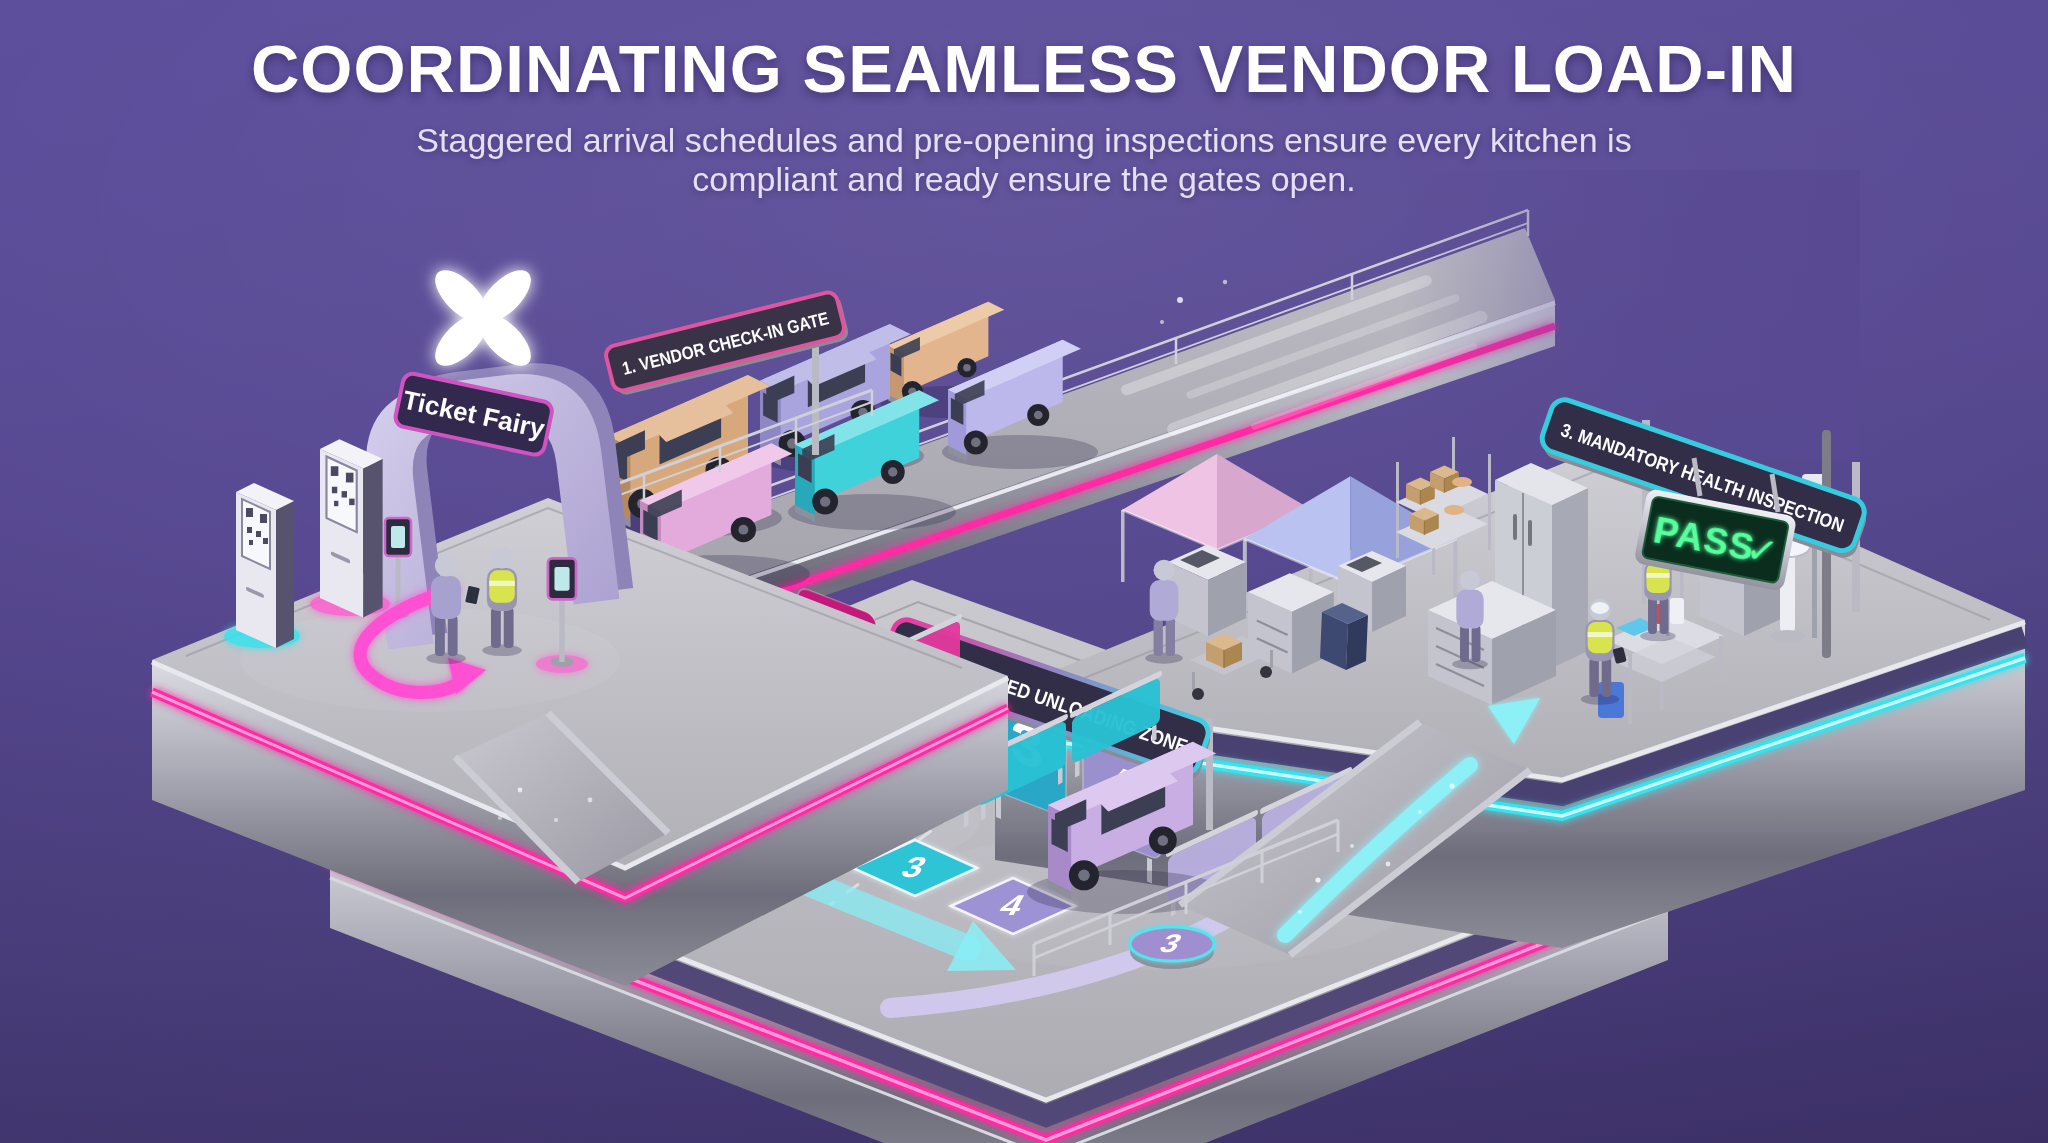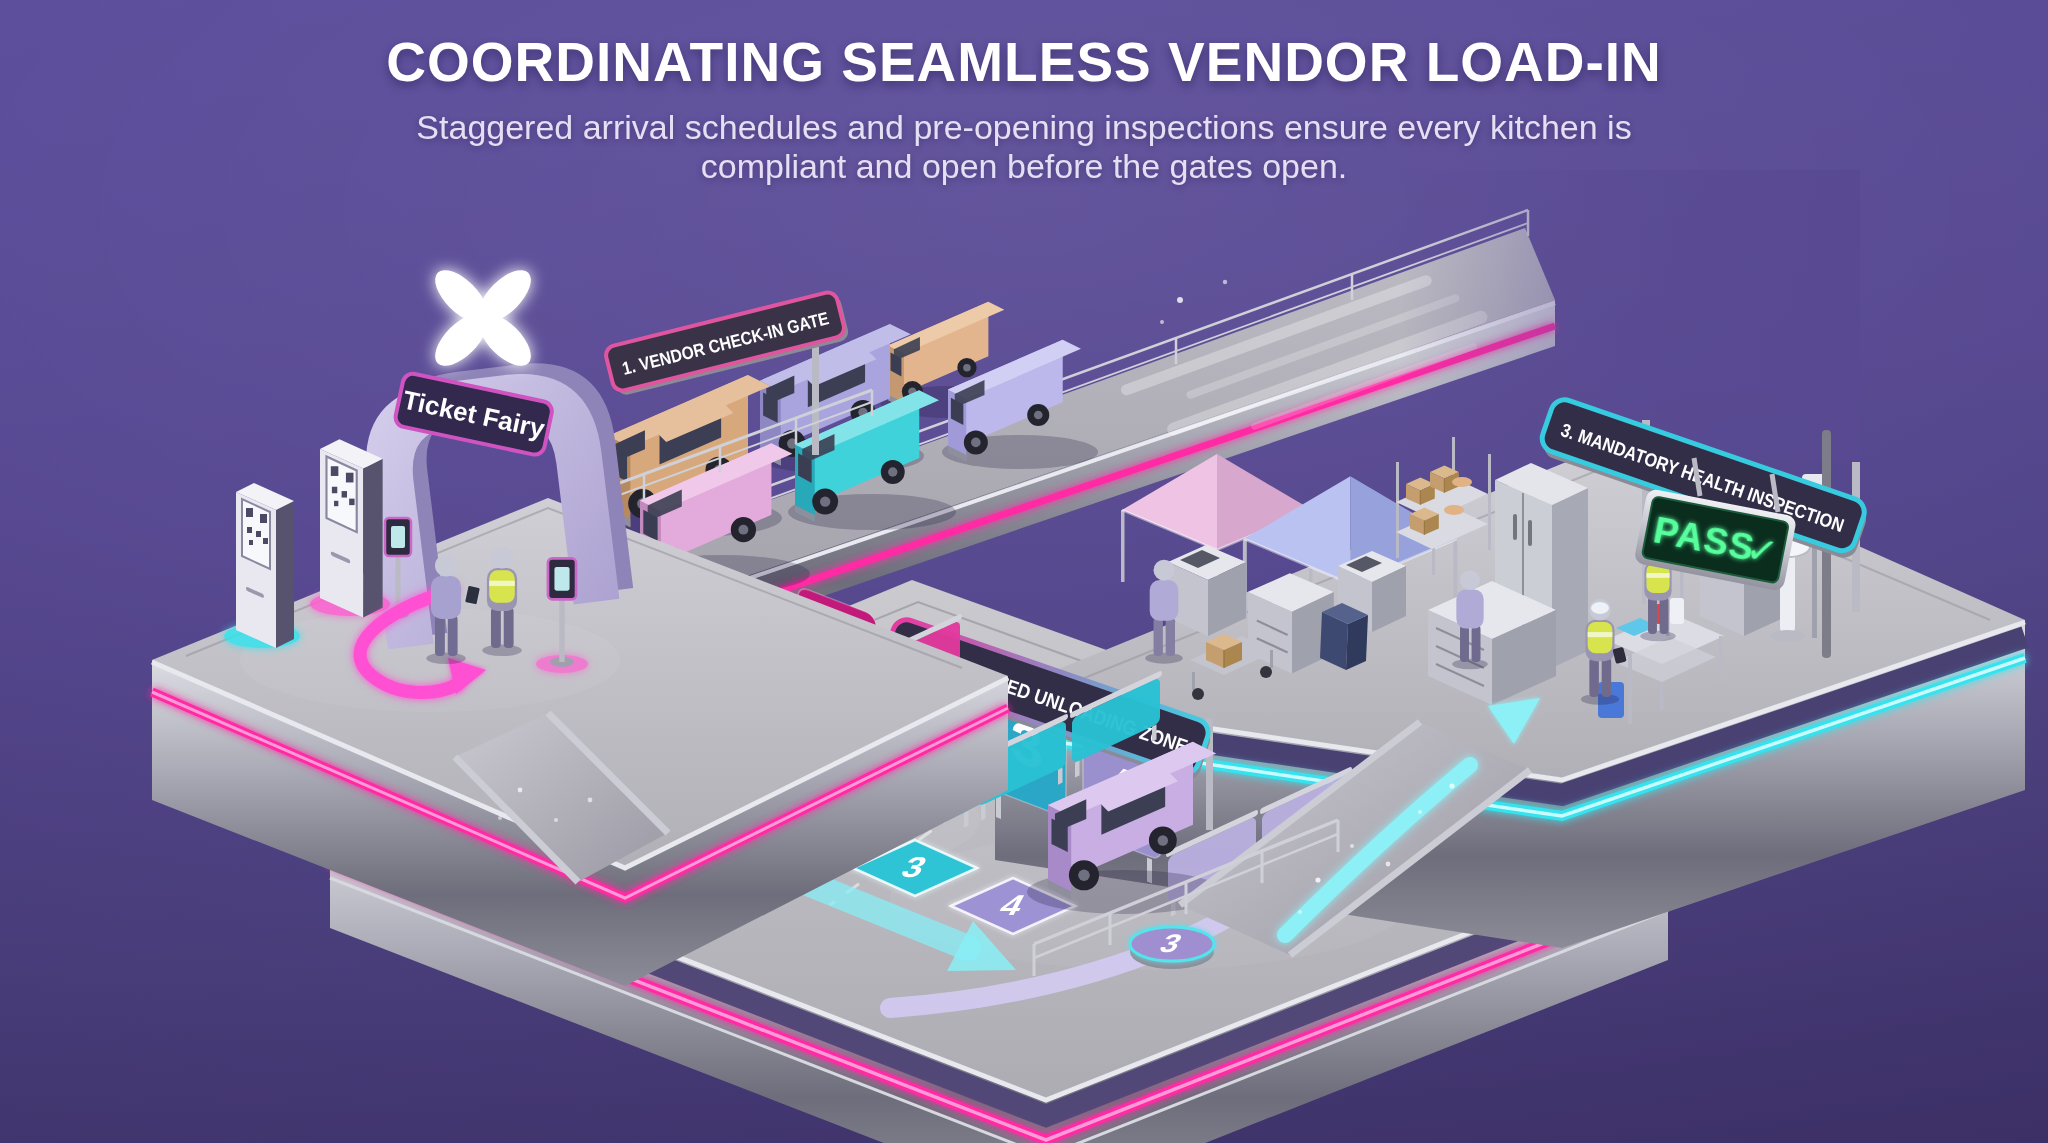--- a/index.html
+++ b/index.html
@@ -4,37 +4,37 @@
 <style>
   html,body{margin:0;padding:0;background:#3f3469;}
   .stage{
     position:relative;width:2048px;height:1143px;overflow:hidden;
     font-family:"Liberation Sans","DejaVu Sans",sans-serif;
     background:linear-gradient(172deg,#5e4f9d 0%,#584992 42%,#514586 70%,#473a76 100%);
   }
   .stage::after{content:"";position:absolute;inset:0;pointer-events:none;
     background:radial-gradient(120% 90% at 50% 18%,rgba(255,255,255,.05),rgba(0,0,0,0) 45%,rgba(20,10,45,.22) 100%);}
   .hdr{position:absolute;left:0;right:0;top:30px;text-align:center;z-index:6;}
-  .hdr h1{margin:0;color:#ffffff;font-size:55px;font-weight:bold;letter-spacing:1px;
+  .hdr h1{margin:0;color:#ffffff;font-size:67px;font-weight:bold;letter-spacing:1px;
     text-shadow:0 4px 10px rgba(32,20,70,.45);text-align:center;}
   .sub{margin:14px auto 0;color:#e6dff4;font-size:34px;line-height:39px;font-weight:normal;
     text-shadow:0 2px 6px rgba(32,20,70,.35);}
   svg.scene{position:absolute;left:0;top:0;z-index:2;}
   text{font-family:"Liberation Sans","DejaVu Sans",sans-serif;}
 </style>
 </head>
 <body>
 
 <div class="stage">
 
   <div class="hdr">
     <h1>COORDINATING SEAMLESS VENDOR LOAD-IN</h1>
     <div class="sub">
       <div>Staggered arrival schedules and pre-opening inspections ensure every kitchen is</div>
-      <div>compliant and open before the gates open.</div>
+      <div>compliant and ready ensure the gates open.</div>
     </div>
   </div>
 
   <svg class="scene" width="2048" height="1143" viewBox="0 0 2048 1143">
     <defs>
       <linearGradient id="silverV" x1="0" y1="0" x2="0" y2="1">
         <stop offset="0" stop-color="#eef0f4"></stop>
           <stop offset=".5" stop-color="#c3c4cd"></stop>
           <stop offset="1" stop-color="#93949f"></stop>
       </linearGradient>

